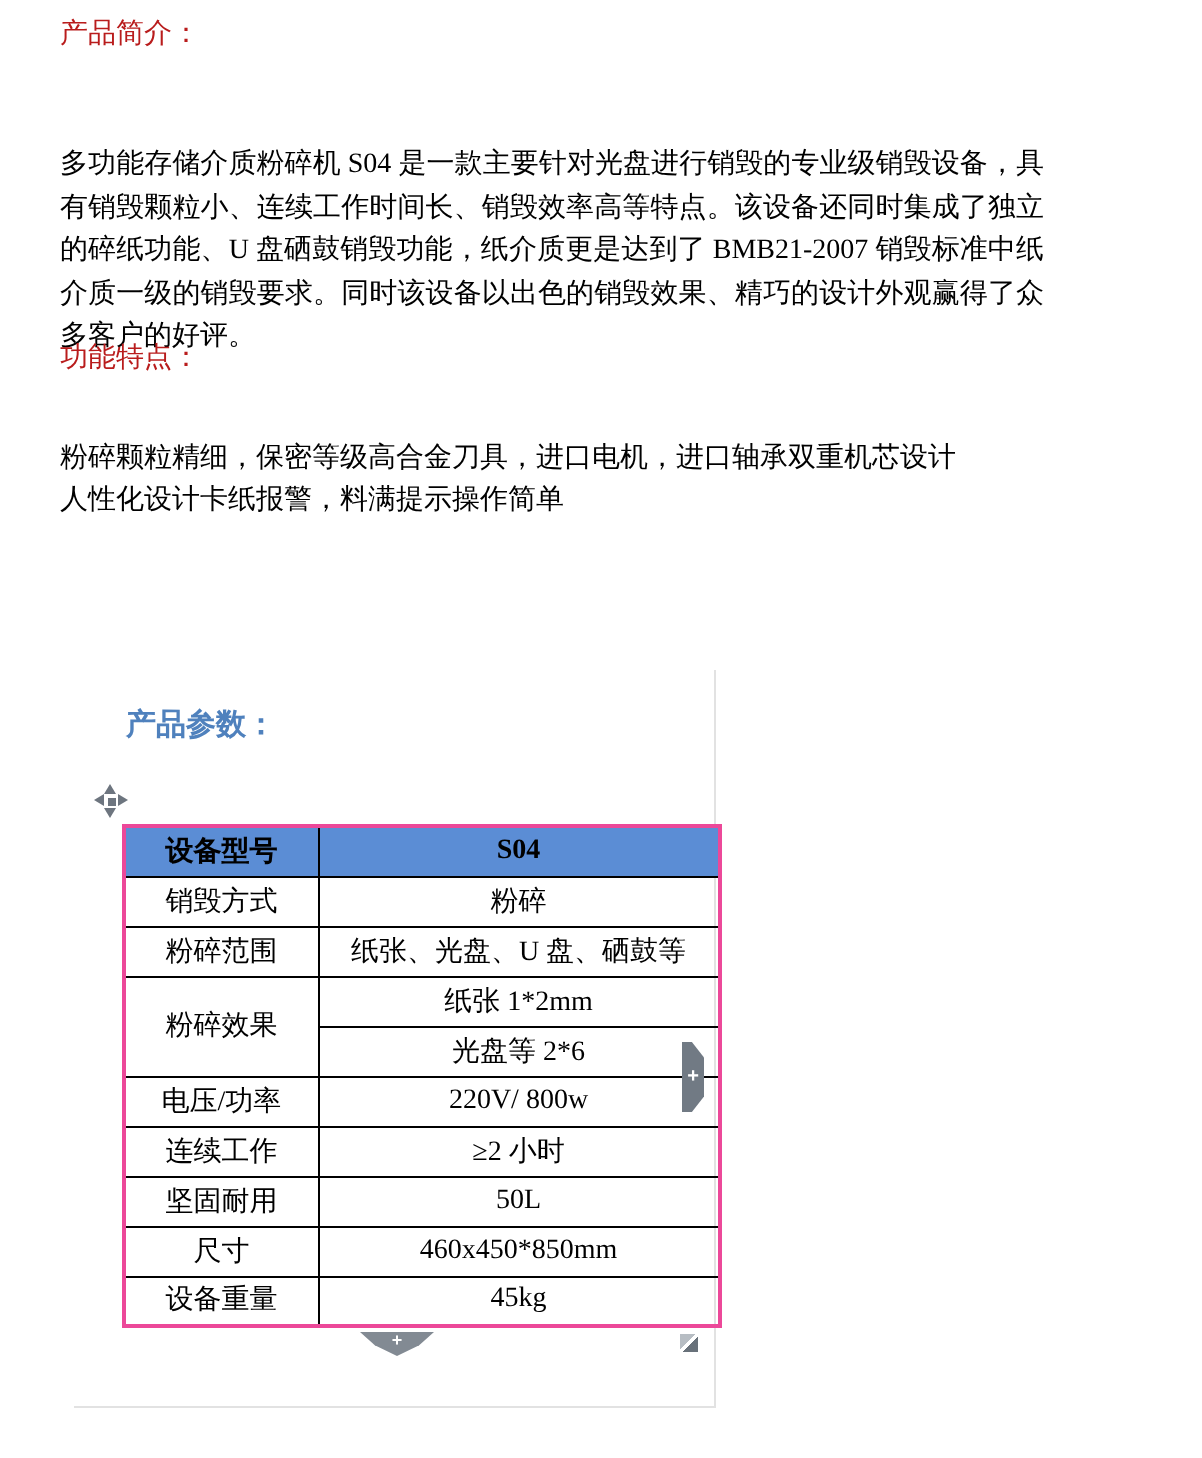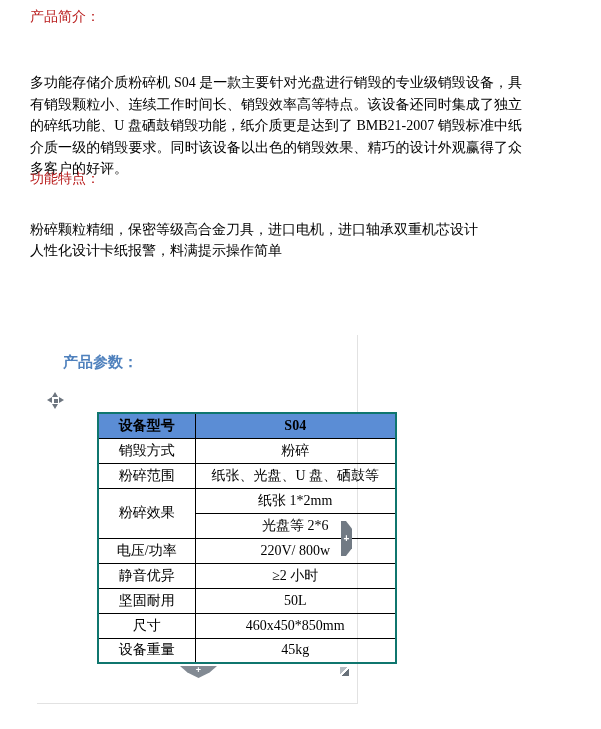--- a/index.html
+++ b/index.html
@@ -26,21 +26,21 @@
   table.spec {
     position:absolute; left:61px; top:412px;
     border-collapse:collapse; table-layout:fixed;
     width:276px; font-size:14px;
   }
   table.spec td {
     border:1px solid #000; height:25px;
     text-align:center; vertical-align:middle;
     padding:0 2px; overflow:hidden; white-space:nowrap;
   }
-  table.spec { border:2px solid #0f766e;margin-left:36px; }
+  table.spec { border:2px solid #ec4899; }
   table.spec tr.head td { font-weight:bold; }
   td.c1 { width:97px; }
   td.c2 { width:201px; }
 
   
   .move-icon { left:47px; top:392px; width:17px; height:17px; }
   .move-icon .tri { position:absolute; width:0; height:0; }
   .move-icon .up    { left:5px;  top:0;    border-left:3.5px solid transparent; border-right:3.5px solid transparent; border-bottom:5px solid #6d757f; }
   .move-icon .down  { left:5px;  bottom:0; border-left:3.5px solid transparent; border-right:3.5px solid transparent; border-top:5px solid #6d757f; }
   .move-icon .left  { top:5px;   left:0;   border-top:3.5px solid transparent; border-bottom:3.5px solid transparent; border-right:5px solid #6d757f; }
@@ -119,21 +119,21 @@
     <td class="c2">纸张 1*2mm</td>
   </tr>
   <tr>
     <td class="c2">光盘等 2*6</td>
   </tr>
   <tr>
     <td class="c1">电压/功率</td>
     <td class="c2">220V/ 800w</td>
   </tr>
   <tr>
-    <td class="c1">静音优异</td>
+    <td class="c1">连续工作</td>
     <td class="c2">≥2 小时</td>
   </tr>
   <tr>
     <td class="c1">坚固耐用</td>
     <td class="c2">50L</td>
   </tr>
   <tr>
     <td class="c1">尺寸</td>
     <td class="c2">460x450*850mm</td>
   </tr>

